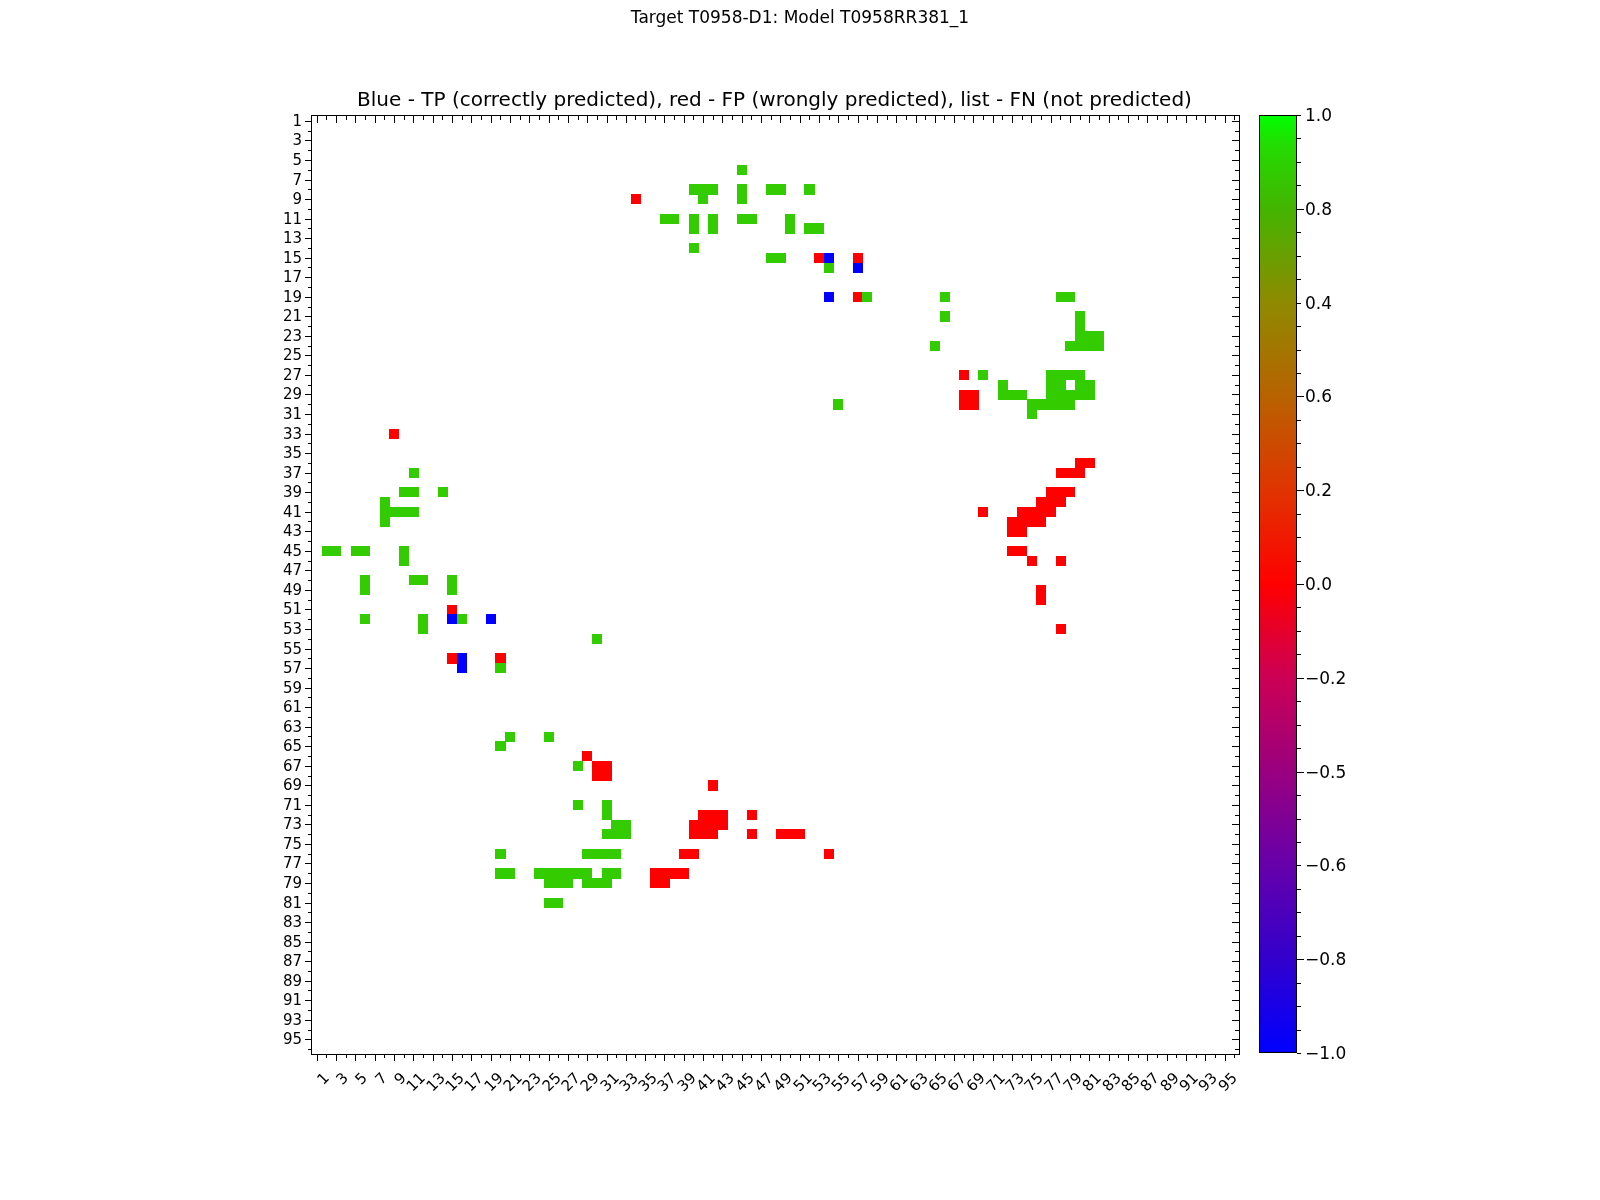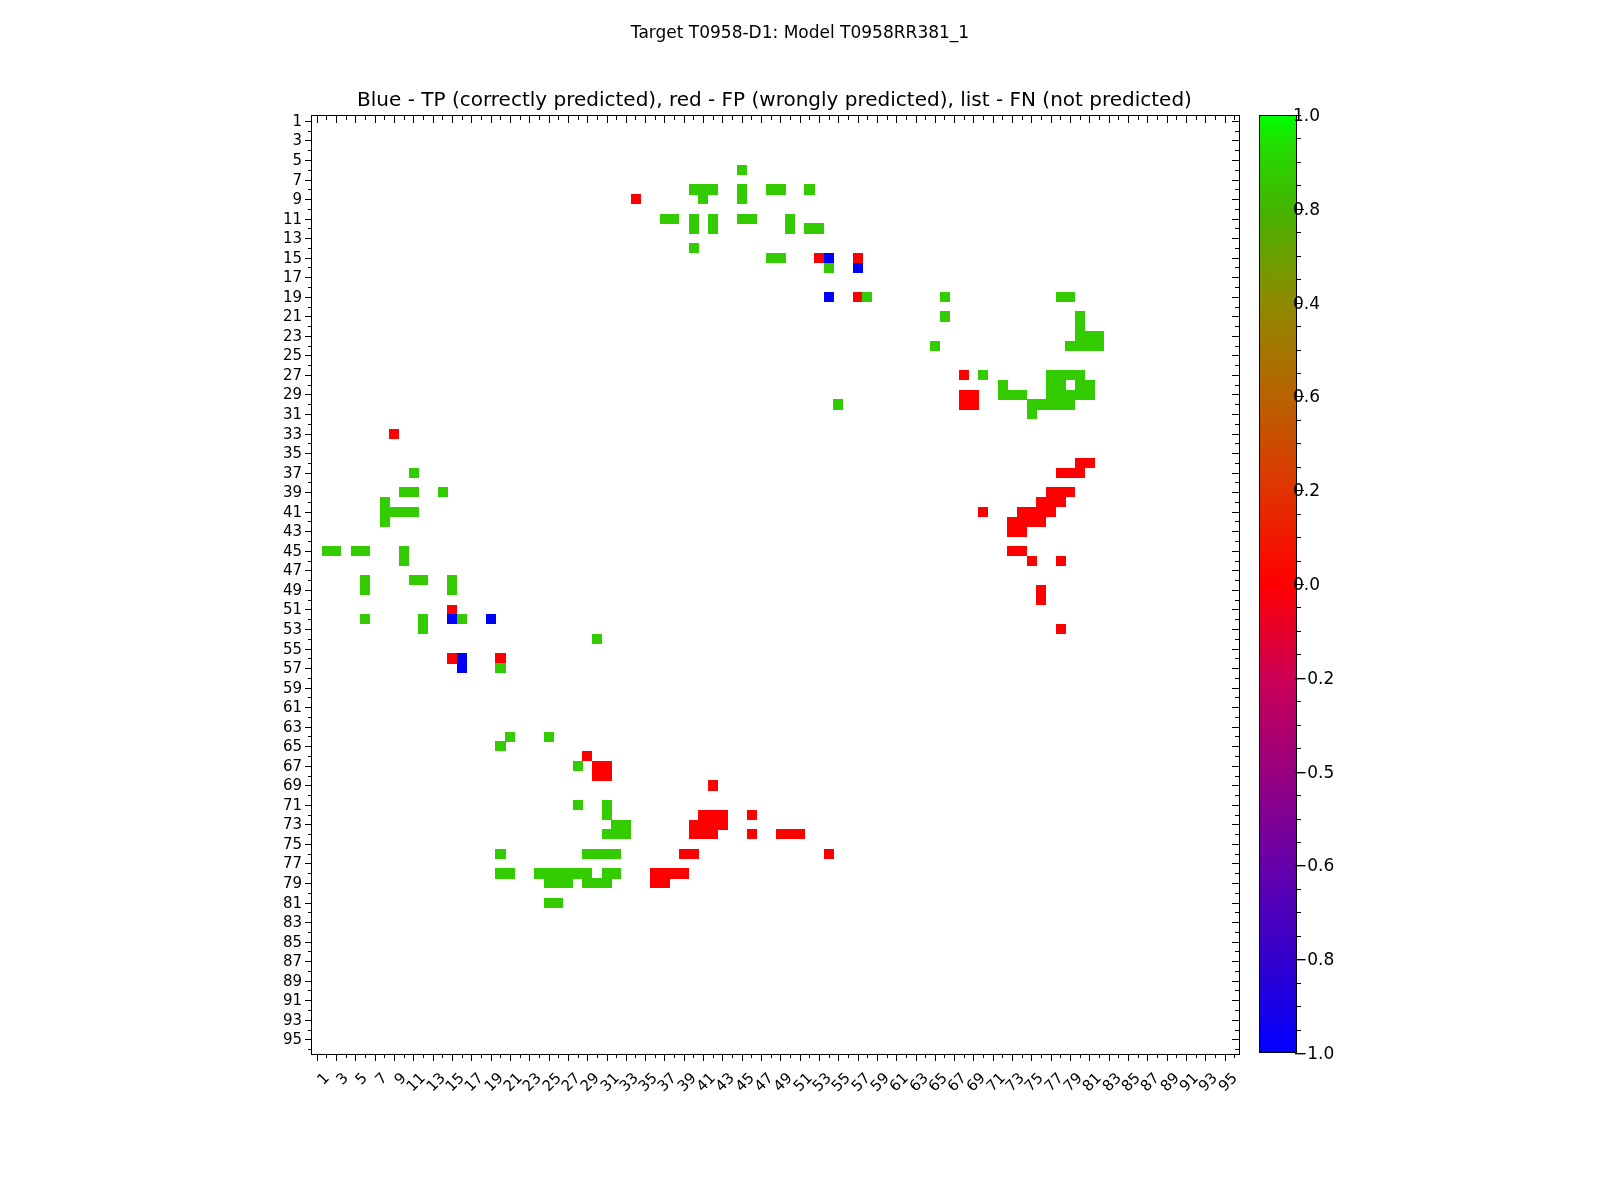--- a/index.html
+++ b/index.html
@@ -28,21 +28,21 @@
   .suptitle {
     position: absolute;
     left: 0;
     width: 1600px;
     text-align: center;
     font-size: 17px;
     line-height: 25px;
     color: #000;
     white-space: pre;
   }
-  #suptitle-line1 { top: 20px; }
+  #suptitle-line1 { top: 5px; }
   #suptitle-line2 { top: 40px; }
 
   .axtitle {
     position: absolute;
     left: 311px;
     width: 927px;
     text-align: center;
     top: 87px;
     font-size: 20px;
     color: #000;
@@ -160,21 +160,21 @@
   .cb-tick {
     position: absolute;
     left: 38px;
     width: 7px;
     height: 0;
     border-top: 1px solid #000;
   }
   .cb-tick.minor { width: 4px; }
   .cb-label {
     position: absolute;
-    left: 34px;
+    left: 46px;
     transform: translateY(-50%);
     font-size: 17px;
     white-space: nowrap;
   }
 </style>
 </head>
 <body>
 
 <div id="figure">
 

